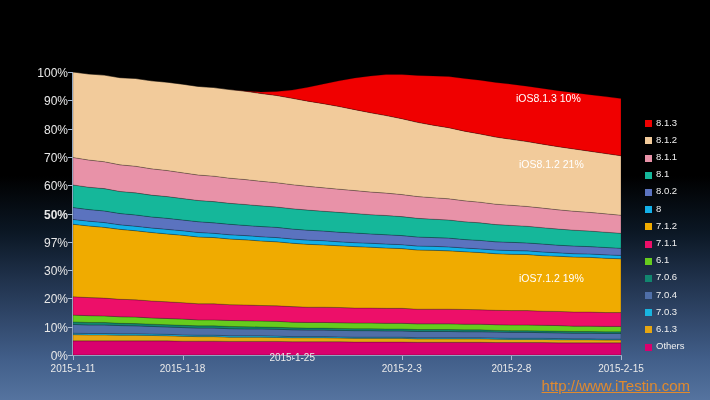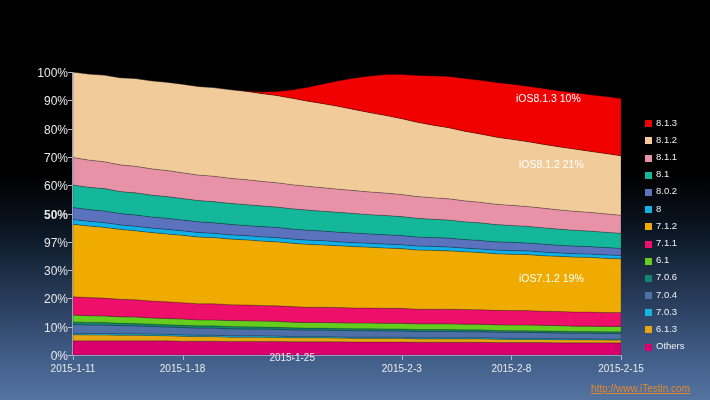--- a/index.html
+++ b/index.html
@@ -165,21 +165,21 @@
     color: #f0f0f0;
     line-height: 1;
     white-space: nowrap;
   }
 
   
   #footer-link {
     position: absolute;
     right: 20px;
     bottom: 6px;
-    font-size: 10px;
+    font-size: 15px;
     color: #e08a2e;
     white-space: nowrap;
   }
 </style>
 </head>
 <body>
 
 <div id="app">
 
 

